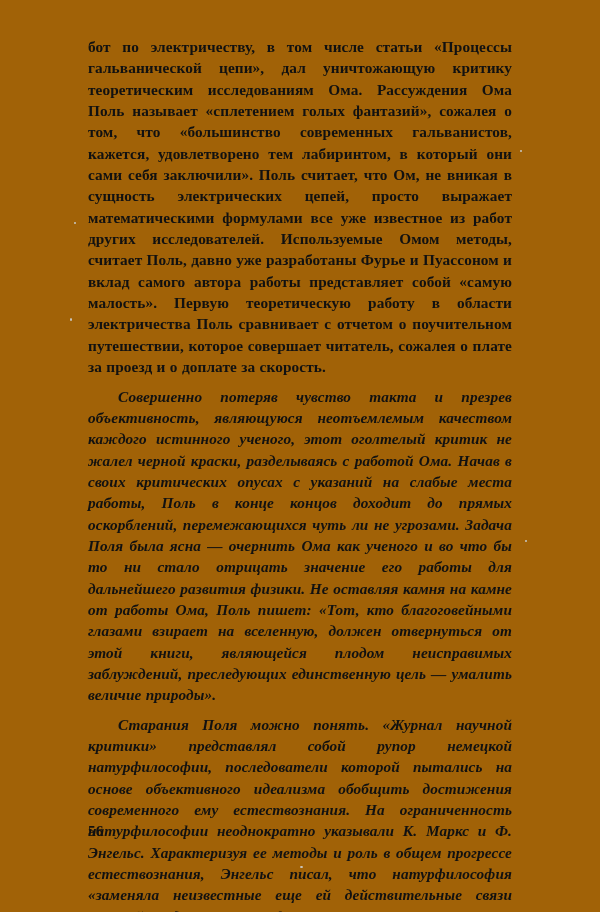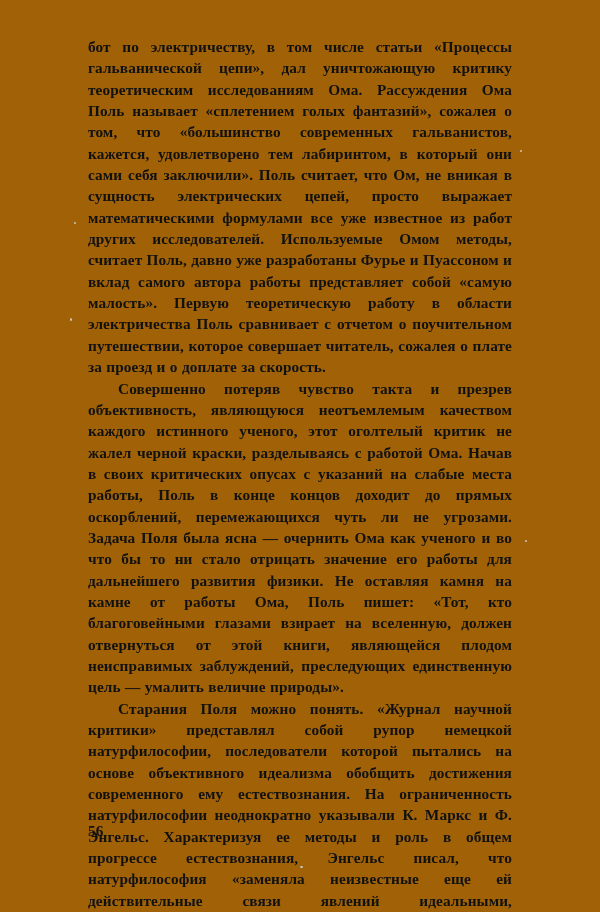--- a/index.html
+++ b/index.html
@@ -31,21 +31,22 @@
     text-justify: inter-word;
     font-size: 15.3px;
     line-height: 21.35px;
     color: #111111;
     font-weight: 700;
     letter-spacing: 0.1px;
     word-spacing: 0.4px;
     -webkit-font-smoothing: none;
   }
   .para + .para {
-    margin-top: 0px;
+    margin-top: 8px;
+    font-style: italic;
   }
   .para.indent {
     text-indent: 30px;
   }
   .page-number {
     position: absolute;
     left: 88px;
     top: 822px;
     font-size: 15.3px;
     font-weight: 700;

